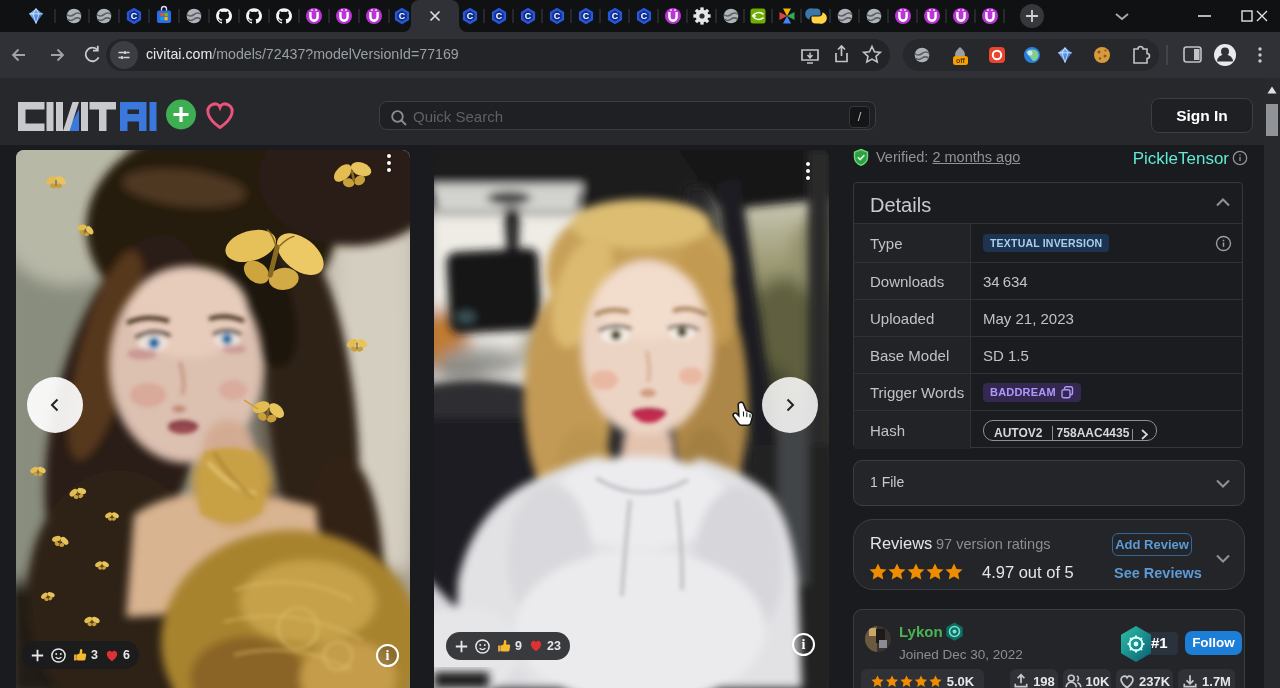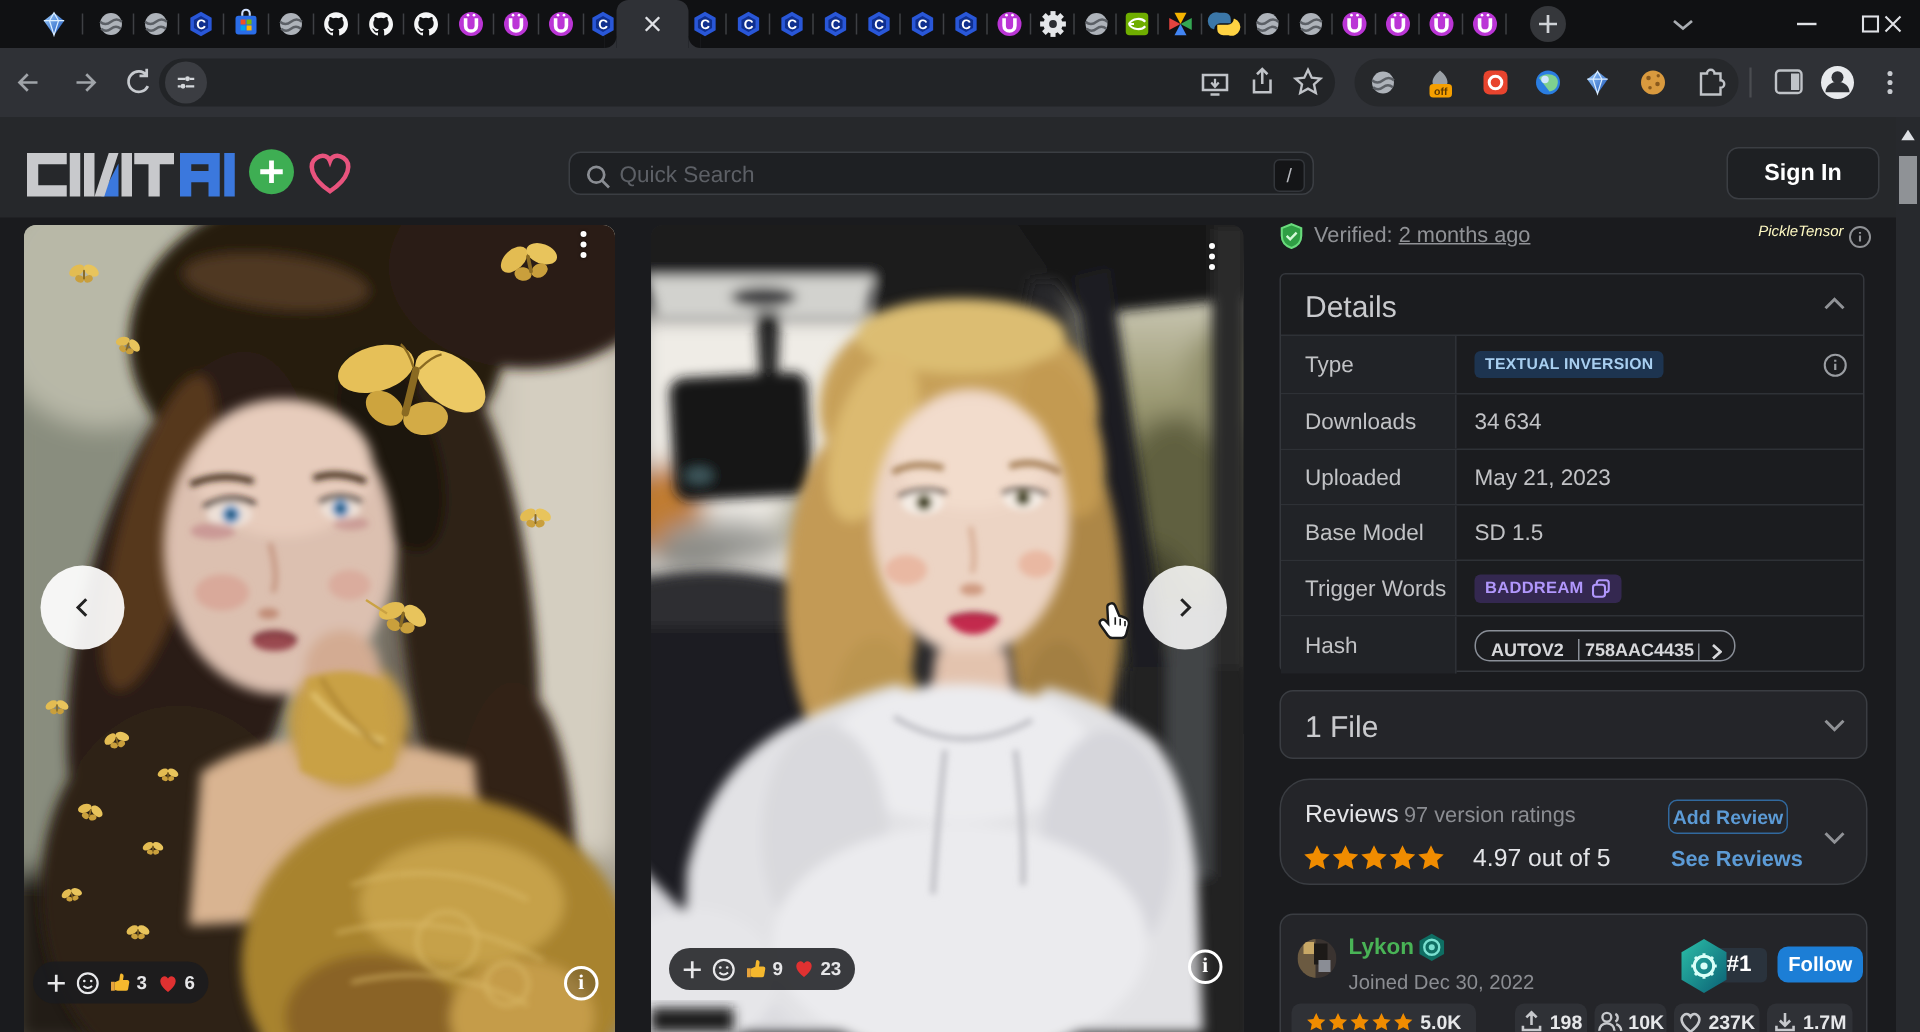--- a/index.html
+++ b/index.html
@@ -44,21 +44,21 @@
   .dots { position:absolute; width:4px; }
   .dots i { display:block; width:4px; height:4px; border-radius:50%; background:#fff; margin-bottom:3px;
     box-shadow:0 0 2px rgba(0,0,0,.7); }
   .reactbar { position:absolute; height:28px; background:rgba(26,27,30,0.85); border-radius:14px;
     display:flex; align-items:center; padding:0 9px; gap:7px; color:#e8e8ea; }
   .reactbar .cnt { font-size:12.5px; font-weight:600; color:#e6e6e8; }
   .infobtn { position:absolute; width:23px; height:23px; border-radius:50%; border:2px solid #fff;
     color:#fff; font-weight:700; font-size:14px; text-align:center; line-height:19px;
     font-family:"Liberation Serif",serif; background:rgba(40,40,40,0.25); }
   .card { position:absolute; left:853px; width:392px; background:#242529; border:1px solid #3a3d42; border-radius:9px; }
-  .cardtitle { color:#c9cacd; font-size:20px;text-align:center; }
+  .cardtitle { color:#c9cacd; font-size:14px;text-align:center; }
   .chev { stroke:#909296; stroke-width:2; fill:none; }
 
   .drow { display:flex; border-top:1px solid #2e3136; }
   .dlbl { width:117px; background:#212327; border-right:1px solid #2e3136; font-size:15px;
     color:#c1c2c5; font-weight:500; display:flex; align-items:center; padding-left:16px; }
   .dval { flex:1; position:relative; display:flex; align-items:center; padding-left:12px; }
   .vtx { font-size:15px; color:#c1c2c5; }
 
   .badge-blue { display:inline-block; background:#1d3450; color:#a8cff0; font-size:10.5px; font-weight:700;
     letter-spacing:.2px; border-radius:4px; padding:3px 7px 3px; }
@@ -200,20 +200,21 @@
         </svg>
       </div>
   <div class="curveback" style="left:403px"></div>
   <div class="curveback" style="left:459px"></div>
   <div class="curve" id="curveL"></div>
   <div class="curve" id="curveR"></div>
   </div>
   <div id="toolbar">
     <div id="urlpill">
       <div id="sitechip"></div>
+      <div id="urltext"><b>civitai.com</b>/models/72437?modelVersionId=77169</div>
     </div>
     <svg class="abs" style="left:0;top:0" width="1280" height="46" viewBox="0 0 1280 46">
 
       <path d="M25,23 H13.5 M18.5,17.5 l-5.5,5.5 5.5,5.5" stroke="#a0a4a9" stroke-width="1.8" fill="none"></path>
       <path d="M51,23 H62.5 M57.5,17.5 l5.5,5.5 -5.5,5.5" stroke="#a0a4a9" stroke-width="1.8" fill="none"></path>
       <path d="M97.8,18.2 A6.8,6.8 0 1 0 98.6,25.4 M97.8,13.8 v4.8 h-4.8" stroke="#c7cacf" stroke-width="1.8" fill="none"></path>
 
       <g stroke="#d4d7db" stroke-width="1.5">
         <path d="M118.5,20.5 h5 M126.5,20.5 h3"></path>
           <circle cx="125" cy="20.5" r="1.6" fill="#d4d7db" stroke="none"></circle>
@@ -303,21 +304,21 @@
       </div>
     <div id="signin">Sign In</div>
   </div>
 
   <div class="abs" style="left:852px;top:148px;width:393px;height:19px;">
     <svg class="abs" style="left:0;top:0" width="18" height="19" viewBox="0 0 18 19">
       <path d="M9,1.5 l6.5,2.6 v5 c0,4 -2.8,6.9 -6.5,8.2 c-3.7,-1.3 -6.5,-4.2 -6.5,-8.2 v-5 z" fill="#2f9e44" stroke="#69db7c" stroke-width="1.4"></path>
       <path d="M5.8,9.3 l2.3,2.3 4.3,-4.5" stroke="#d3f9d8" stroke-width="1.6" fill="none"></path>
     </svg>
     <span class="abs" style="left:24px;top:1px;font-size:14.5px;color:#909296;">Verified: <span style="text-decoration:underline">2 months ago</span></span>
-    <span class="abs" style="right:16px;top:1px;font-size:10px;color:#fef9c3;font-style:italic;">PickleTensor</span>
+    <span class="abs" style="right:16px;top:1px;font-size:17px;color:#5eead4;">PickleTensor</span>
     <svg class="abs" style="right:-3px;top:2px" width="16" height="16" viewBox="0 0 16 16">
       <circle cx="8" cy="8" r="6.7" stroke="#909296" stroke-width="1.3" fill="none"></circle>
       <path d="M8,7 v4 M8,4.6 v1.2" stroke="#909296" stroke-width="1.4"></path>
     </svg>
   </div>
 
   <div class="abs" id="dcard" style="left:853px;top:182px;width:390px;height:266px;border:1px solid #34373c;border-radius:4px;background:#1b1c1f;">
     <div class="abs" style="left:16px;top:11px;font-size:20px;color:#c9cacd;">Details</div>
     <svg class="abs" style="right:12px;top:15px" width="14" height="9">
         <path d="M1,7.5 L7,1.5 L13,7.5" class="chev"></path>

